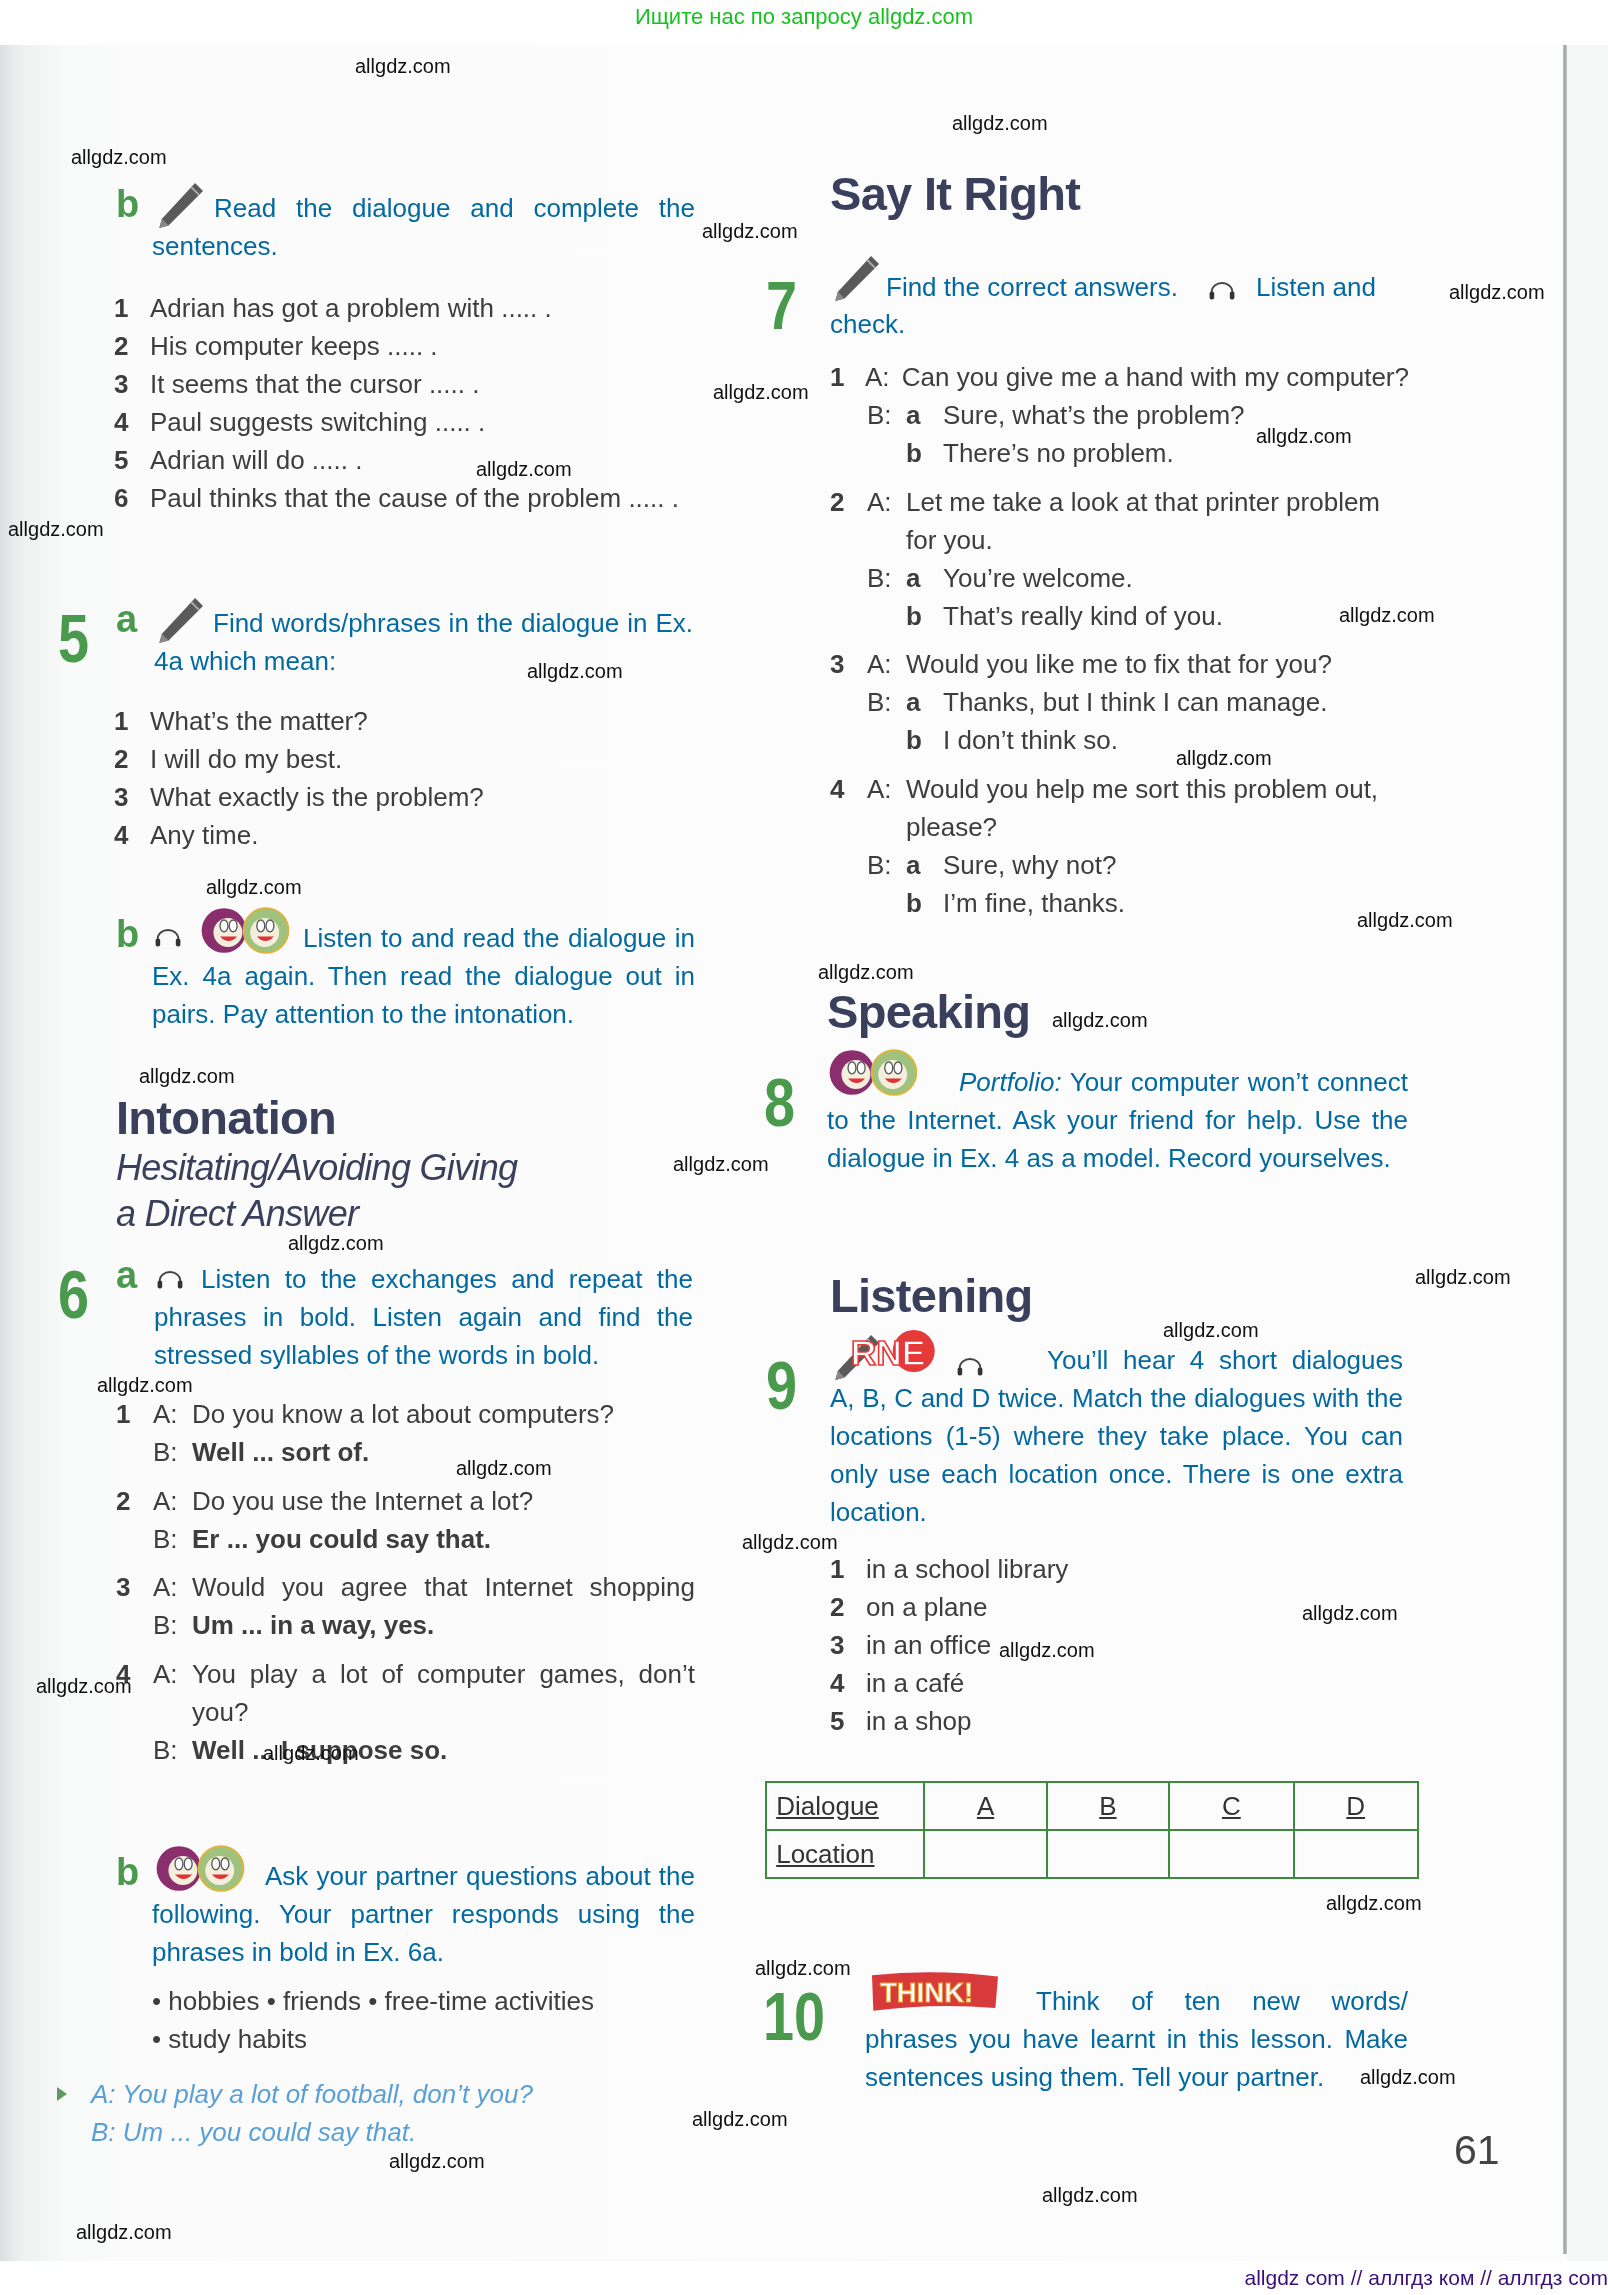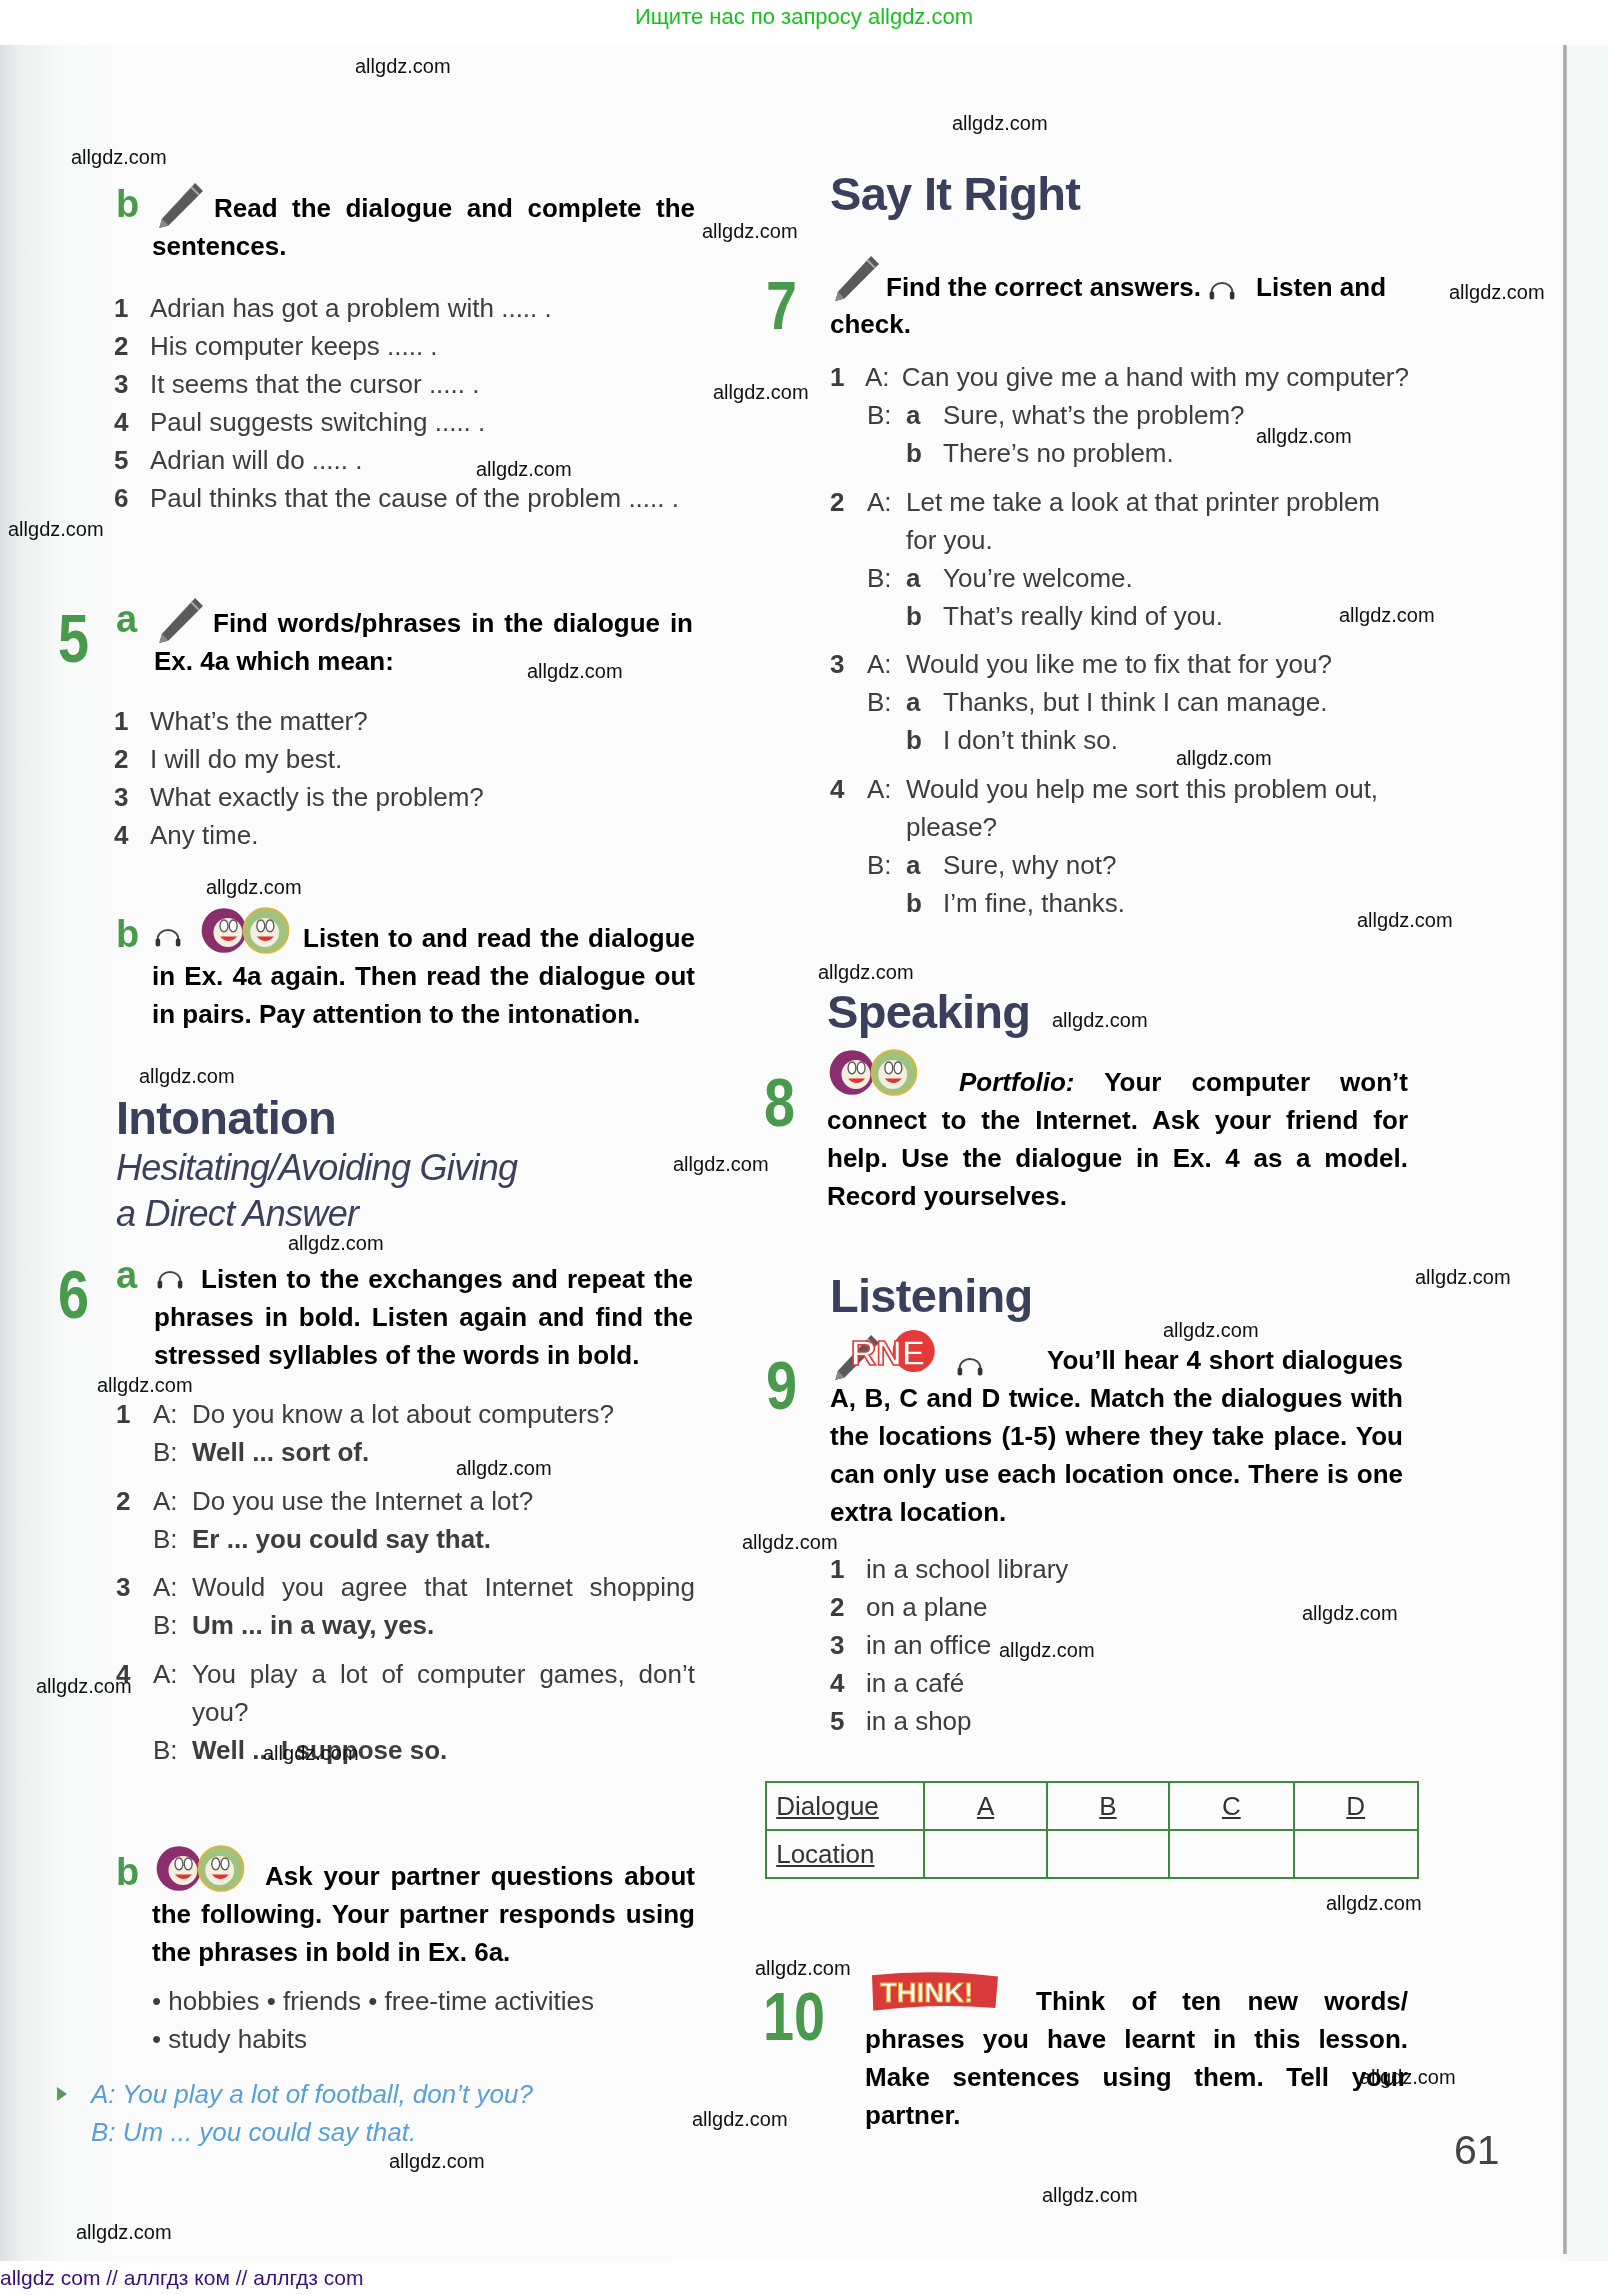--- a/index.html
+++ b/index.html
@@ -4,27 +4,27 @@
 <style>
   html,body{margin:0;padding:0;}
   body{width:1608px;height:2295px;position:relative;background:#ffffff;overflow:hidden;
        font-family:"Liberation Sans","DejaVu Sans",sans-serif;color:#3b3b3b;}
   .banner{position:absolute;left:0;top:0;width:1608px;height:41px;background:#fff;text-align:center;}
   .banner span{font-size:22px;color:#18c21e;line-height:34px;}
   .page{position:absolute;left:0;top:45px;width:1608px;height:2216px;
         background:linear-gradient(90deg,#dcdfdf 0px,#eef0f0 20px,#f7f8f8 59px,#fbfbfb 132px,#fcfcfc 100%);}
   .right-rule{position:absolute;left:1563px;top:45px;width:4px;height:2209px;background:linear-gradient(90deg,#bfc3c4,#9ea2a3,#c9cccd);}
   .right-margin{position:absolute;left:1567px;top:45px;width:41px;height:2216px;background:#f6f7f7;}
-  .footer{position:absolute;left:0;top:2261px;width:1608px;height:35px;background:#fff;text-align:left;}
+  .footer{position:absolute;left:0;top:2261px;width:1608px;height:35px;background:#fff;text-align:right;}
   .footer span{font-size:21px;color:#3b0f7a;line-height:33px;}
   .wm{position:absolute;font-family:"Liberation Sans",sans-serif;font-size:20px;color:#111;white-space:nowrap;}
 
   .exnum{position:absolute;font-family:"Liberation Sans",sans-serif;font-weight:bold;color:#4a9a4e;font-size:68px;line-height:1;transform:scaleX(0.82);transform-origin:left top;}
   .sub{position:absolute;font-weight:bold;color:#4a9a4e;font-size:38px;line-height:1;}
-  .instr{position:absolute;font-weight:bold;font-size:26px;line-height:38px;color:#000000;text-align:justify;}
+  .instr{position:absolute;font-weight:normal;font-size:26px;line-height:38px;color:#0369a1;text-align:justify;}
   .list{position:absolute;font-size:26px;line-height:38px;color:#3d3d3d;}
   .list .row{display:flex;white-space:nowrap;}
   .list .n{width:36px;font-weight:bold;}
   .heading{position:absolute;font-weight:bold;color:#3a3f5c;font-size:47px;line-height:1;letter-spacing:-0.7px;}
   .subhead{position:absolute;font-style:italic;color:#3a3f5c;font-size:36px;line-height:46px;letter-spacing:-0.7px;}
   .dlg{position:absolute;font-size:26px;line-height:38px;color:#3d3d3d;}
   .dlg .line{display:flex;white-space:nowrap;}
   .dlg .n{width:37px;font-weight:bold;}
   .dlg .sp{width:39px;}
   .dlg .opt{width:37px;font-weight:bold;}

